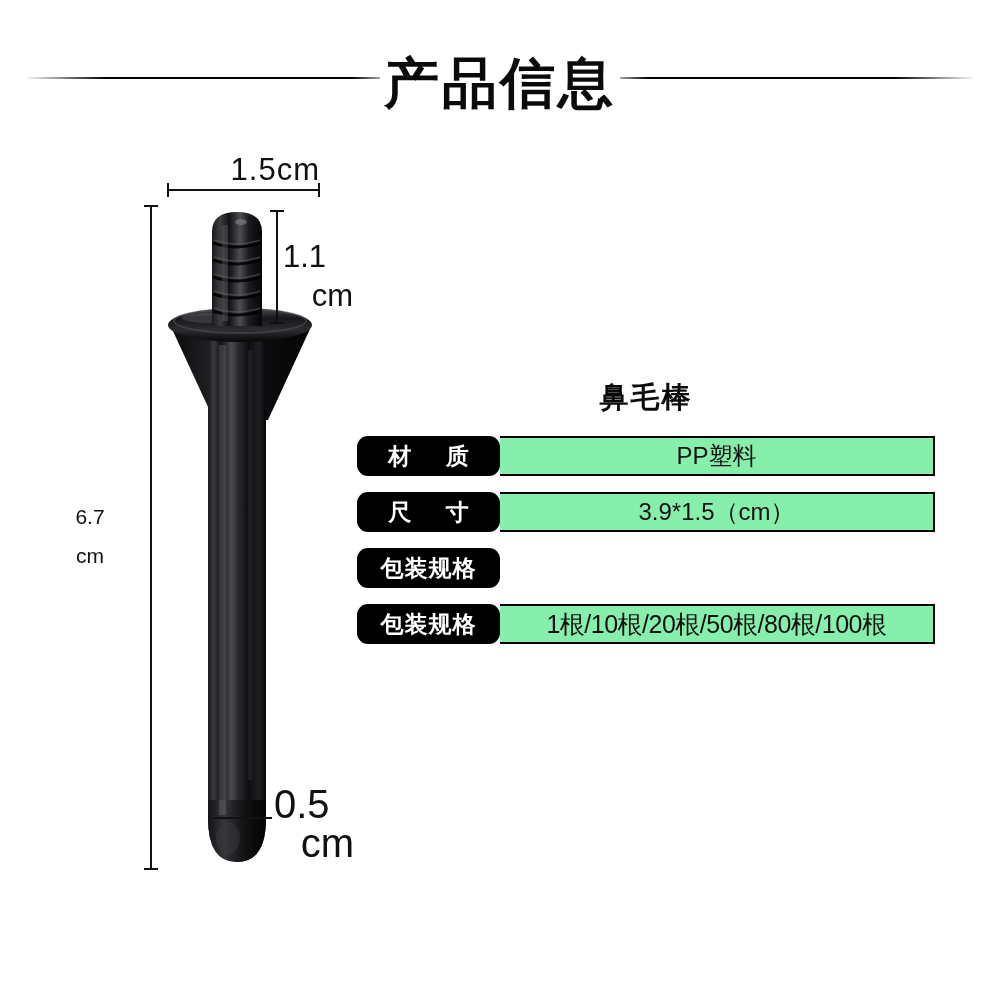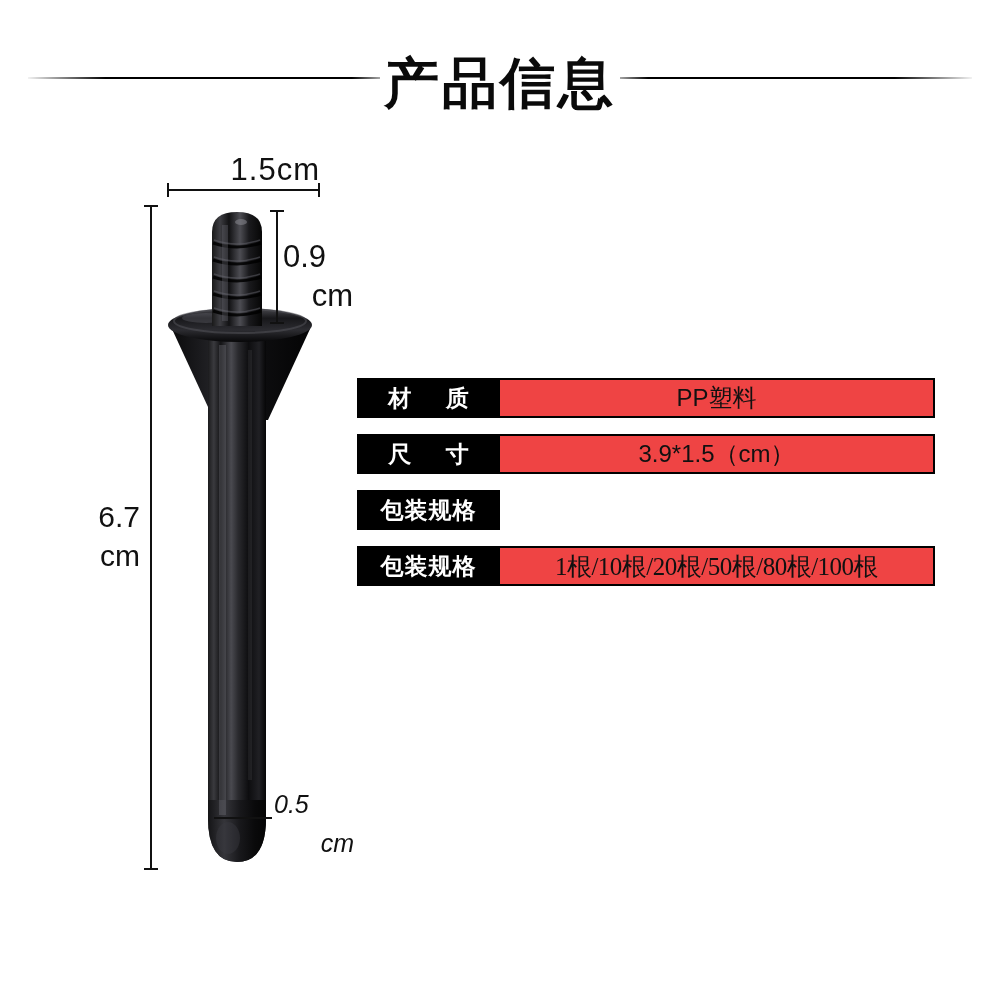--- a/index.html
+++ b/index.html
@@ -109,22 +109,22 @@
     height: 2px;
     background: #111;
   }
   .dim-height-line::before { top: 0; }
   .dim-height-line::after  { bottom: 0; }
   .dim-height-label {
     position: absolute;
     left: 40px;
     top: 497px;
     width: 100px;
-    text-align: right;
-    font-size: 30px;
+    text-align: center;
+    font-size: 21px;
     line-height: 39px;
   }
   .dim-height-label span { display: block; }
 
   
   .dim-handle-line {
     position: absolute;
     left: 276px;
     top: 210px;
     width: 2px;
@@ -162,23 +162,22 @@
     width: 58px;
     height: 2px;
     background: #111;
   }
   .dim-tip-label {
     position: absolute;
     left: 274px;
     top: 785px;
     width: 80px;
     text-align: left;
-    font-size: 25px;
+    font-size: 40px;
     line-height: 39px;
-    font-style: italic;
   }
   .dim-tip-label span { display: block; }
   .dim-tip-label span.unit { text-align: right; }
 
   
   .stick {
     position: absolute;
     left: 0;
     top: 0;
     width: 1000px;
@@ -213,37 +212,38 @@
     width: 143px;
     background: #000000;
     color: #ffffff;
     font-size: 23px;
     font-weight: bold;
     display: flex;
     align-items: center;
     justify-content: center;
     letter-spacing: 1px;
     box-sizing: border-box;
+    border-radius: 11px;
   }
   .spec-label.spaced { letter-spacing: 14px; text-indent: 14px; }
   .spec-value {
     flex: 1;
     border: 2px solid #000000;
     border-left: none;
-    background: #ef4444;
+    background: #86efac;
     color: #111111;
     font-size: 24px;
     display: flex;
     align-items: center;
     justify-content: center;
     box-sizing: border-box;
     white-space: nowrap;
     overflow: hidden;
   }
-  .spec-value.tight { font-size: 25px; letter-spacing: -0.5px; font-family: Liberation Serif, serif; }
+  .spec-value.tight { font-size: 25px; letter-spacing: -0.5px; }
 </style>
 </head>
 <body>
 
 <div class="header">
   <div class="rule rule-left"></div>
   <div class="rule rule-right"></div>
   <div class="page-title">产品信息</div>
 </div>
 
@@ -329,31 +329,32 @@
 <div class="dim-width-line"></div>
 
 <div class="dim-height-line"></div>
 <div class="dim-height-label">
   <span>6.7</span>
   <span>cm</span>
 </div>
 
 <div class="dim-handle-line"></div>
 <div class="dim-handle-label">
-  <span>0.9</span>
+  <span>1.1</span>
   <span class="unit">cm</span>
 </div>
 
 <div class="dim-tip-line"></div>
 <div class="dim-tip-label">
   <span>0.5</span>
   <span class="unit">cm</span>
 </div>
 
 <div class="spec-block">
+  <div class="product-name">鼻毛棒</div>
   <div id="spec-rows">
       <div class="spec-row">
         <div class="spec-label spaced">材 质</div>
         <div class="spec-value">PP塑料</div>
       </div>
       <div class="spec-row">
         <div class="spec-label spaced">尺 寸</div>
         <div class="spec-value">3.9*1.5（cm）</div>
       </div>
       <div class="spec-row">

